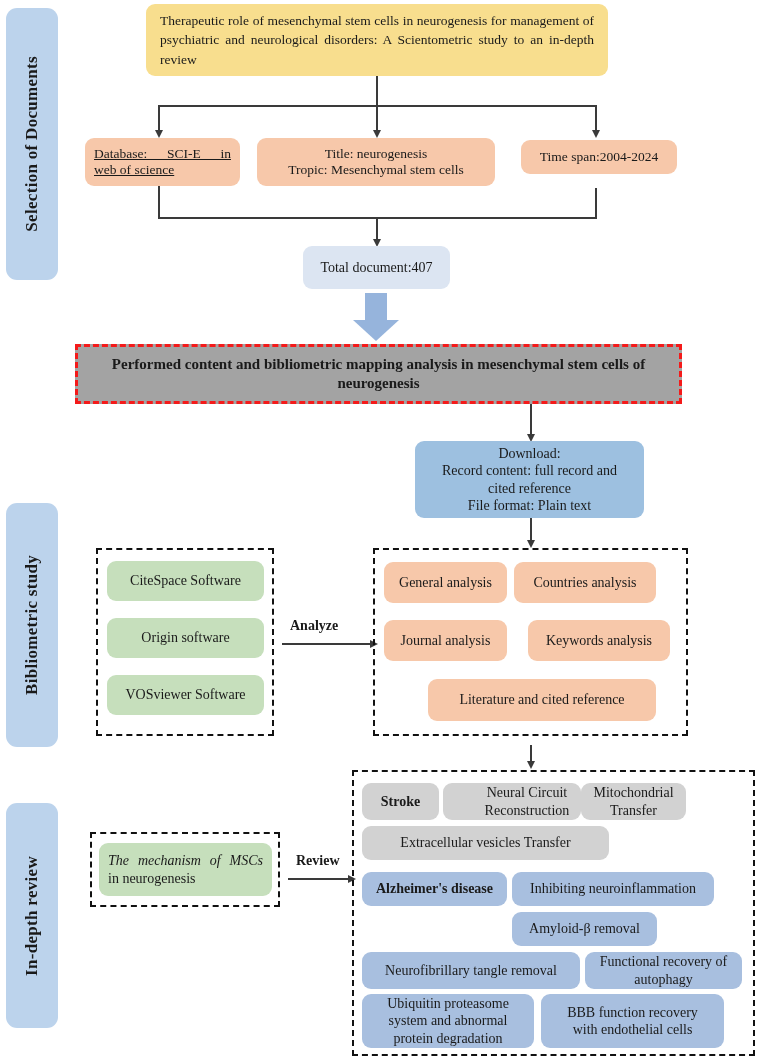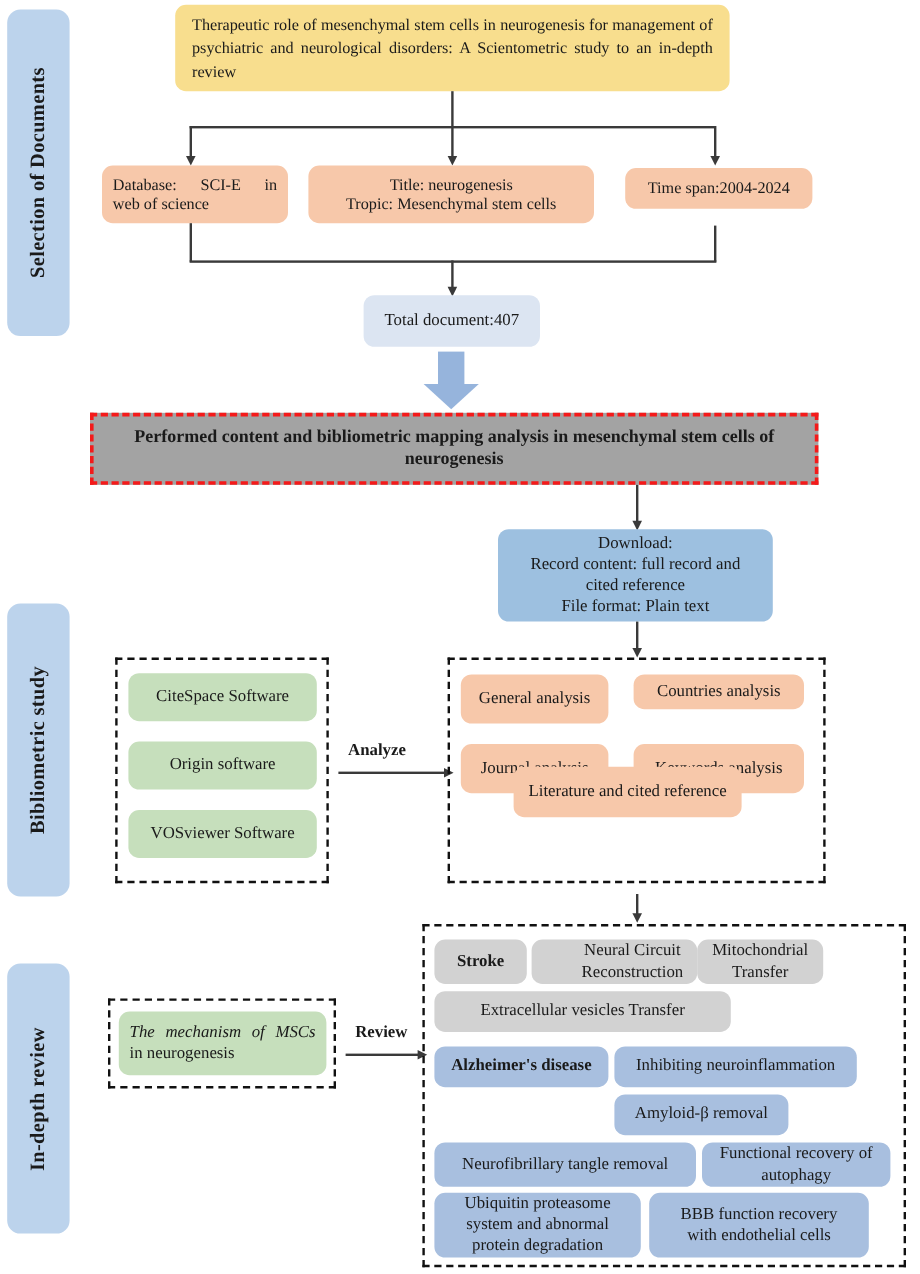--- a/index.html
+++ b/index.html
@@ -138,21 +138,21 @@
 
   <div class="ln ln-v" style="left:376px;top:76px;height:30px;"></div>
   <div class="ln ln-h" style="left:158px;top:105px;width:438px;"></div>
   <div class="ln ln-v" style="left:158px;top:105px;height:27px;"></div>
   <div class="ln ln-v" style="left:376px;top:105px;height:27px;"></div>
   <div class="ln ln-v" style="left:595px;top:105px;height:27px;"></div>
   <div class="arrowhead" style="left:154.5px;top:130px;"></div>
   <div class="arrowhead" style="left:372.5px;top:130px;"></div>
   <div class="arrowhead" style="left:591.5px;top:130px;"></div>
 
-  <div class="box fill-peach multi" style="left:85px;top:138px;width:155px;height:48px;align-items:flex-start;justify-content:center;padding:6px 9px;">
+  <div class="box fill-peach multi" style="left:85px;top:138px;width:155px;height:48px;align-items:flex-start;justify-content:center;padding:6px 9px;text-decoration:underline;">
     <div class="t13" style="width:100%;text-align:justify;text-align-last:justify;">Database:  SCI-E  in</div>
     <div class="t13" style="width:100%;text-align:left;">web of science</div>
   </div>
 
   <div class="box fill-peach multi" style="left:257px;top:138px;width:238px;height:48px;">
     <div class="t13">Title: neurogenesis</div>
     <div class="t13">Tropic: Mesenchymal stem cells</div>
   </div>
 
   <div class="box fill-peach" style="left:521px;top:140px;width:156px;height:34px;">
@@ -203,30 +203,30 @@
   </div>
 
   <div class="edge-label" style="left:290px;top:618px;">Analyze</div>
   <div class="ln ln-h" style="left:282px;top:643px;width:90px;"></div>
   <div class="arrowhead-right" style="left:370px;top:639.5px;"></div>
 
   <div class="dash-black" style="left:373px;top:548px;width:315px;height:188px;"></div>
   <div class="box fill-peach" style="left:384px;top:562px;width:123px;height:41px;">
     <div class="t14">General analysis</div>
   </div>
-  <div class="box fill-peach" style="left:528px;top:562px;width:142px;height:29px;">
+  <div class="box fill-peach" style="left:514px;top:562px;width:142px;height:41px;">
     <div class="t14">Countries analysis</div>
   </div>
   <div class="box fill-peach" style="left:384px;top:620px;width:123px;height:41px;">
     <div class="t14">Journal analysis</div>
   </div>
   <div class="box fill-peach" style="left:528px;top:620px;width:142px;height:41px;">
     <div class="t14">Keywords analysis</div>
   </div>
-  <div class="box fill-peach" style="left:428px;top:639px;width:190px;height:42px;">
+  <div class="box fill-peach" style="left:428px;top:679px;width:228px;height:42px;">
     <div class="t14">Literature and cited reference</div>
   </div>
 
   <div class="ln ln-v" style="left:530px;top:745px;height:18px;"></div>
   <div class="arrowhead" style="left:526.5px;top:761px;"></div>
 
   <div class="dash-black" style="left:90px;top:832px;width:190px;height:75px;"></div>
   <div class="box fill-green multi" style="left:99px;top:843px;width:173px;height:53px;align-items:flex-start;justify-content:center;padding:5px 9px;">
     <div class="t14" style="width:100%;text-align:justify;text-align-last:justify;font-style:italic;">The mechanism of MSCs</div>
     <div class="t14" style="width:100%;text-align:left;">in neurogenesis</div>

